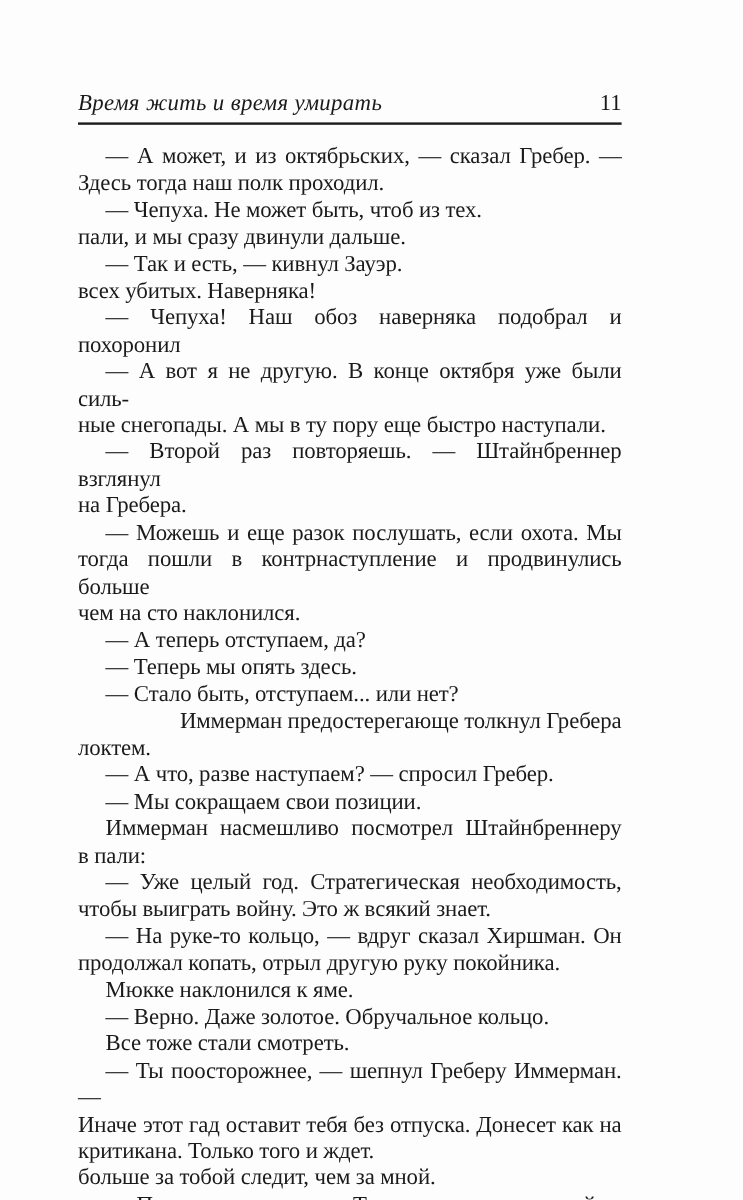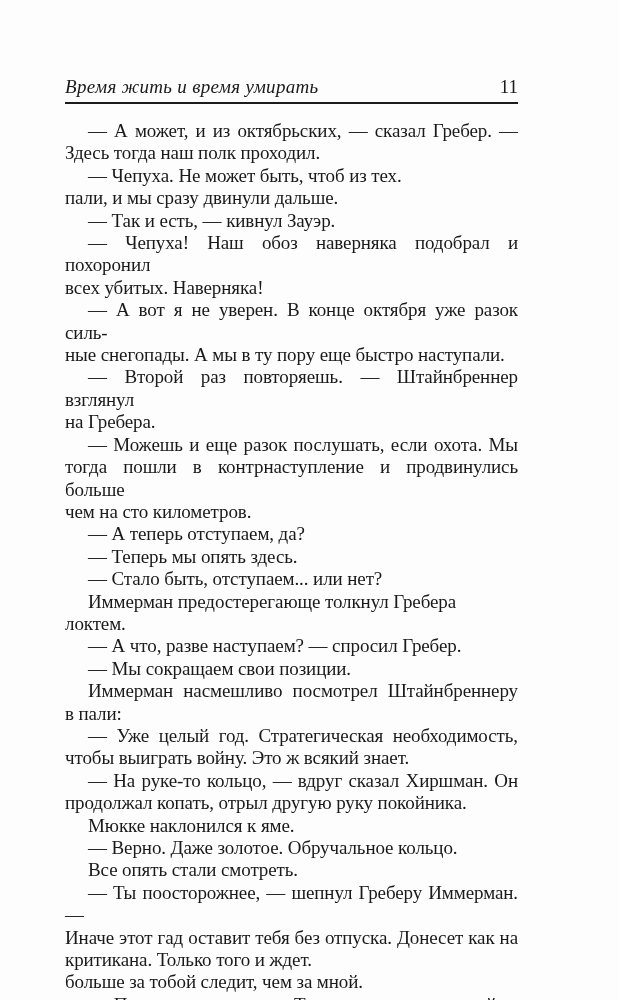--- a/index.html
+++ b/index.html
@@ -43,21 +43,21 @@
     letter-spacing: -0.1px;
   }
   .para { margin: 0; }
   .para .line {
     text-align: justify;
     text-align-last: justify;
     white-space: normal;
   }
   .para .line.first { text-indent: 23px; }
   .para .line.last {
-    text-align: left;
+    text-align: right;
     text-align-last: left;
   }
 </style>
 </head>
 <body>
 
 <div class="page">
   <div class="header">
     <span class="book-title">Время жить и время умирать</span>
     <span class="page-num">11</span>
@@ -71,35 +71,35 @@
       <div class="para">
         <div class="line first last">— Чепуха. Не может быть, чтоб из тех.</div>
       </div>
       <div class="para">
         <div class="line last">пали, и мы сразу двинули дальше.</div>
       </div>
       <div class="para">
         <div class="line first last">— Так и есть, — кивнул Зауэр.</div>
       </div>
       <div class="para">
+        <div class="line last">всех убитых. Наверняка!</div>
         <div class="line first">— Чепуха! Наш обоз наверняка подобрал и похоронил</div>
-        <div class="line last">всех убитых. Наверняка!</div>
       </div>
       <div class="para">
-        <div class="line first">— А вот я не уверен. В конце октября уже разок силь-</div>
+        <div class="line first">— А вот я не другую. В конце октября уже были силь-</div>
         <div class="line last">ные снегопады. А мы в ту пору еще быстро наступали.</div>
       </div>
       <div class="para">
         <div class="line first">— Второй раз повторяешь. — Штайнбреннер взглянул</div>
         <div class="line last">на Гребера.</div>
       </div>
       <div class="para">
         <div class="line first">— Можешь и еще разок послушать, если охота. Мы</div>
         <div class="line">тогда пошли в контрнаступление и продвинулись больше</div>
-        <div class="line last">чем на сто километров.</div>
+        <div class="line last">чем на сто наклонился.</div>
       </div>
       <div class="para">
         <div class="line first last">— А теперь отступаем, да?</div>
       </div>
       <div class="para">
         <div class="line first last">— Теперь мы опять здесь.</div>
       </div>
       <div class="para">
         <div class="line first last">— Стало быть, отступаем... или нет?</div>
       </div>
@@ -124,21 +124,21 @@
         <div class="line first">— На руке-то кольцо, — вдруг сказал Хиршман. Он</div>
         <div class="line last">продолжал копать, отрыл другую руку покойника.</div>
       </div>
       <div class="para">
         <div class="line first last">Мюкке наклонился к яме.</div>
       </div>
       <div class="para">
         <div class="line first last">— Верно. Даже золотое. Обручальное кольцо.</div>
       </div>
       <div class="para">
-        <div class="line first last">Все опять стали смотреть.</div>
+        <div class="line first last">Все тоже стали смотреть.</div>
       </div>
       <div class="para">
         <div class="line first">— Ты поосторожнее, — шепнул Греберу Иммерман. —</div>
         <div class="line">Иначе этот гад оставит тебя без отпуска. Донесет как на</div>
         <div class="line last">критикана. Только того и ждет.</div>
       </div>
       <div class="para">
         <div class="line last">больше за тобой следит, чем за мной.</div>
         <div class="line first">— Просто нос задирает. Ты лучше сам остерегайся. Он</div>
       </div>

